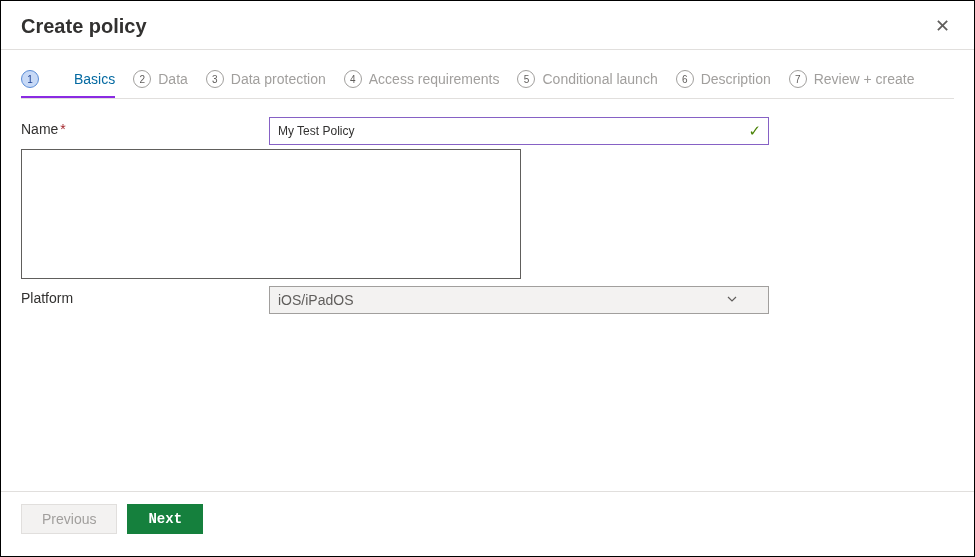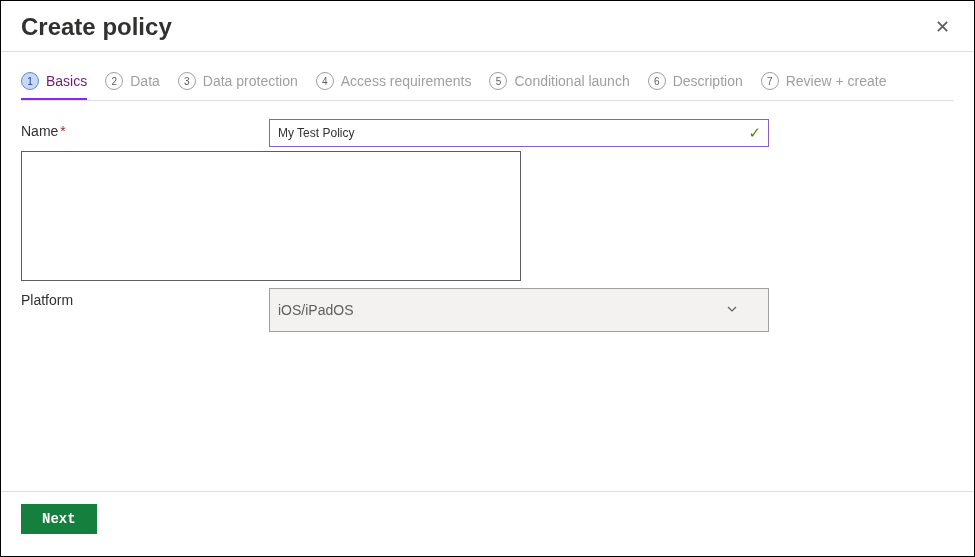--- a/index.html
+++ b/index.html
@@ -14,21 +14,21 @@
       position: relative;
       overflow: hidden;
     }
     .header {
       display: flex;
       justify-content: space-between;
       align-items: center;
       padding: 12px 20px 10px 20px;
     }
     .header-title {
-      font-size: 24px;
+      font-size: 20px;
       font-weight: 600;
       color: #323130;
     }
     .close-icon {
       font-size: 18px;
       color: #605e5c;
       cursor: pointer;
       padding: 4px;
       line-height: 1;
     }
@@ -69,21 +69,22 @@
     .tab.active .step-circle {
       background: #c7d9f6;
       border-color: #5b8dd6;
       color: #1b3f91;
     }
     .tab .step-label {
       font-size: 14px;
       color: #a19f9d;
     }
     .tab.active .step-label {
-      color: #701a75;
+      color: #0369a1;
+      margin-left: 28px;
     }
     .tabs-divider {
       border: none;
       border-top: 1px solid #e1dfdd;
       margin: 0 20px;
     }
     .form-area {
       padding: 18px 20px;
     }
     .form-row {
@@ -131,21 +132,21 @@
       height: 130px;
       border: 1px solid #605e5c;
       padding: 6px 8px;
       font-size: 14px;
       font-family: inherit;
       resize: none;
       outline: none;
     }
     .platform-select {
       width: 100%;
-      height: 44px;
+      height: 28px;
       border: 1px solid #a19f9d;
       background: #f3f2f1;
       padding: 0 30px 0 8px;
       font-size: 14px;
       color: #605e5c;
       display: flex;
       align-items: center;
       justify-content: space-between;
       cursor: default;
     }
@@ -253,14 +254,15 @@
               <path d="M2 4 L6 8 L10 4" stroke="#605e5c" stroke-width="1.2" fill="none"></path>
             </svg>
         </span>
       </div>
     </div>
   </div>
 
 </div>
 
 <div class="footer">
+  <button class="btn btn-prev">Previous</button>
   <button class="btn btn-next">Next</button>
 </div>
 
 </body></html>

